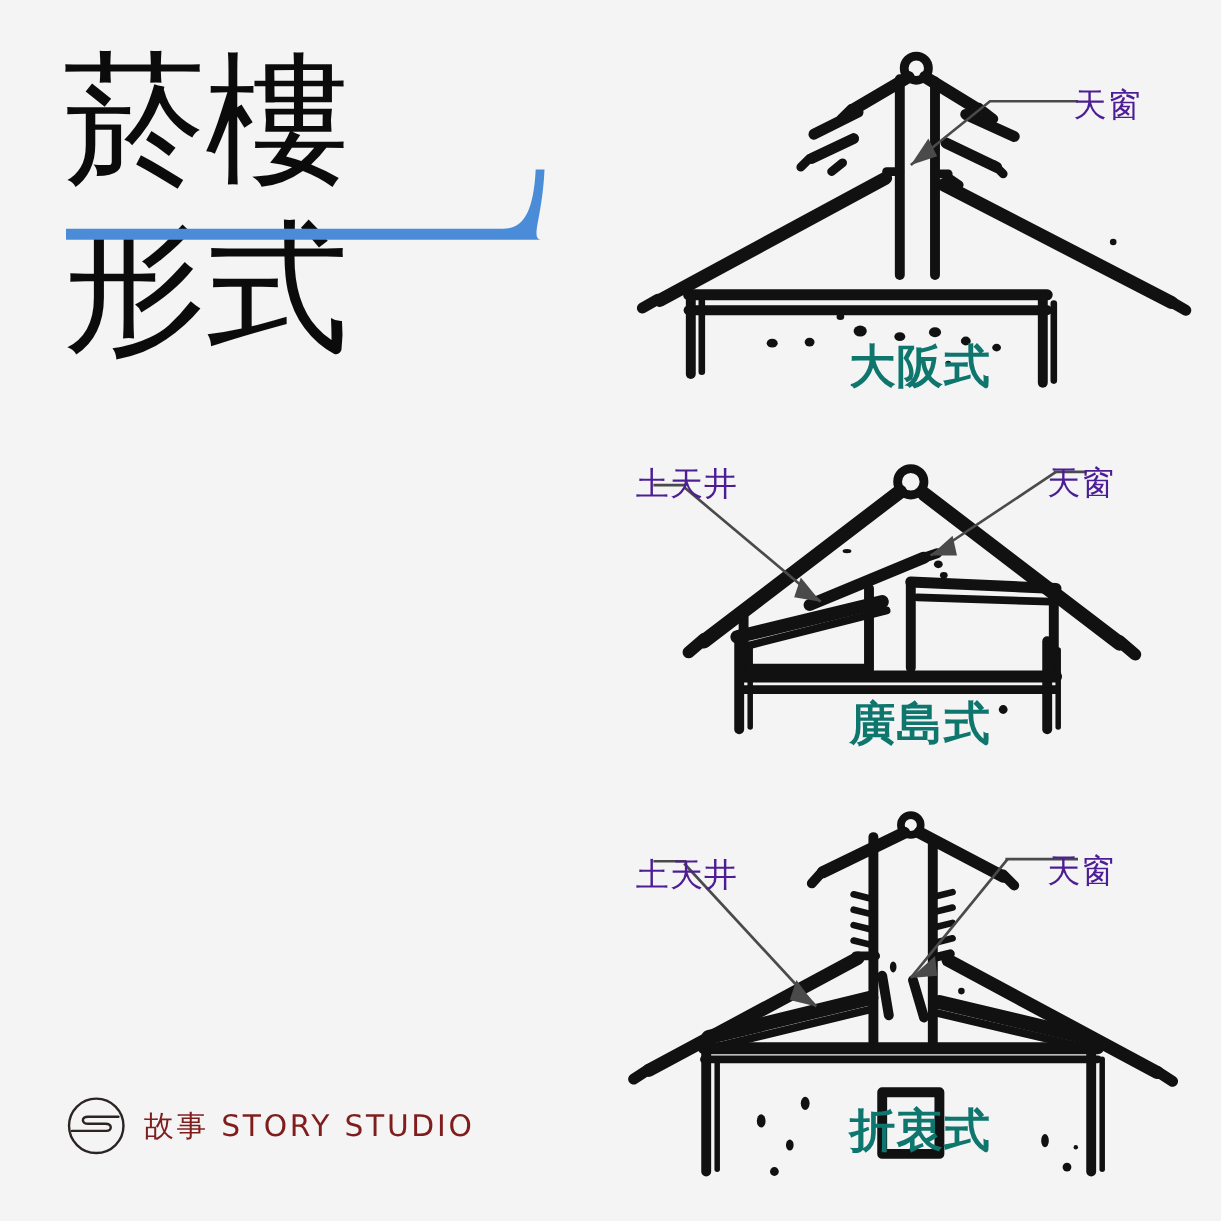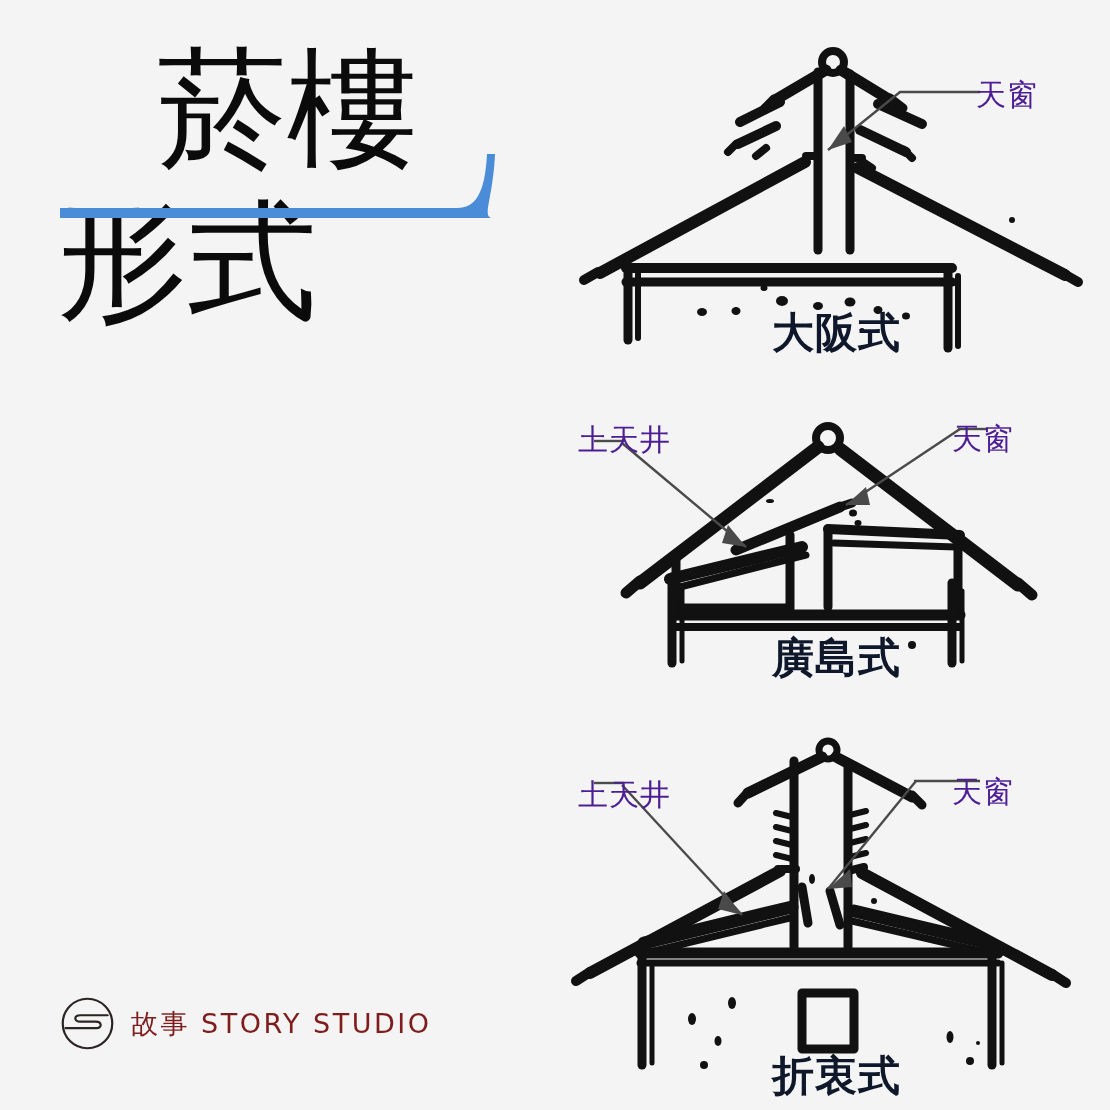--- a/index.html
+++ b/index.html
@@ -30,21 +30,21 @@
   }
   .title-line {
     font-size: 130px;
     line-height: 1.0;
     font-weight: 400;
     color: #0b0b0b;
     letter-spacing: 0px;
     white-space: nowrap;
     font-family: "DejaVu Sans", "Liberation Sans", sans-serif;
   }
-  .title-line-1 { margin-bottom: 8px; text-align: center; }
+  .title-line-1 { margin-bottom: 8px; }
   .title-line-2 { margin-top: 22px; }
 
   .title-rule-wrap {
     position: absolute;
     left: 57px;
     top: 140px;
     width: 440px;
     height: 80px;
     pointer-events: none;
   }
@@ -78,28 +78,28 @@
   .panel svg { display: block; }
 
   .panel-1 { left: 560px; top: 30px;  width: 540px; height: 360px; }
   .panel-2 { left: 540px; top: 395px; width: 560px; height: 310px; }
   .panel-3 { left: 540px; top: 735px; width: 560px; height: 340px; }
 
   .caption {
     position: absolute;
     font-size: 42px;
     font-weight: 700;
-    color: #0f172a;
+    color: #0f766e;
     white-space: nowrap;
     font-family: "DejaVu Sans", "Liberation Sans", sans-serif;
     letter-spacing: 1px;
   }
   .cap-1 { left: 772px; top: 305px; }
   .cap-2 { left: 772px; top: 630px; }
-  .cap-3 { left: 772px; top: 1000px; margin-top: 48px; }
+  .cap-3 { left: 772px; top: 1000px; }
 
   .annot {
     position: absolute;
     font-size: 30px;
     color: #4c1d95;
     white-space: nowrap;
     font-family: "DejaVu Sans", "Liberation Sans", sans-serif;
     letter-spacing: 1px;
   }
   .an-1-sky  { left: 976px; top: 75px; }

